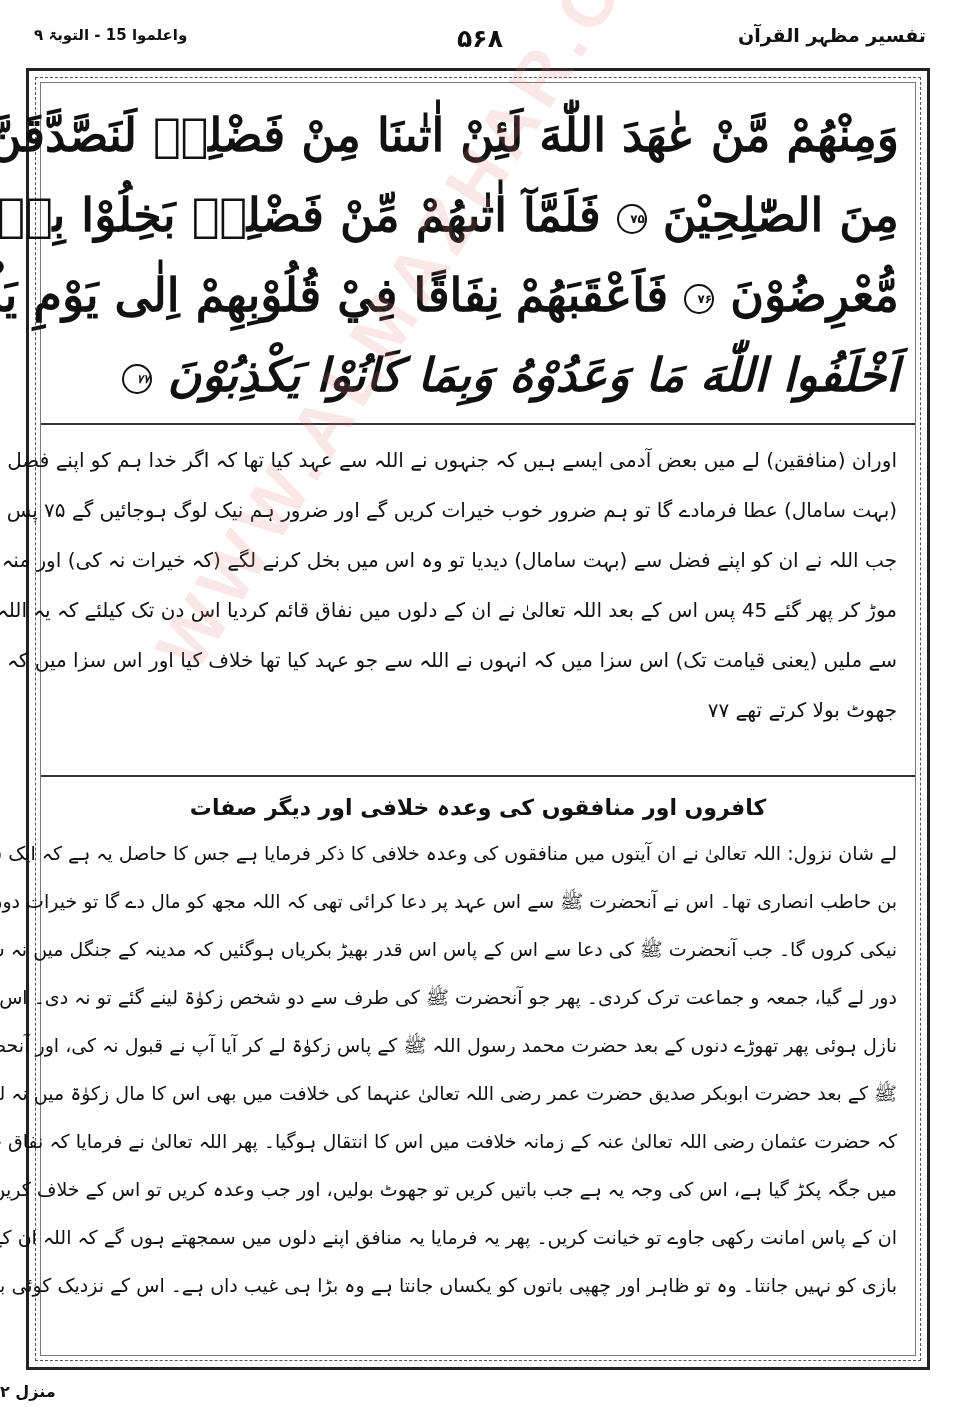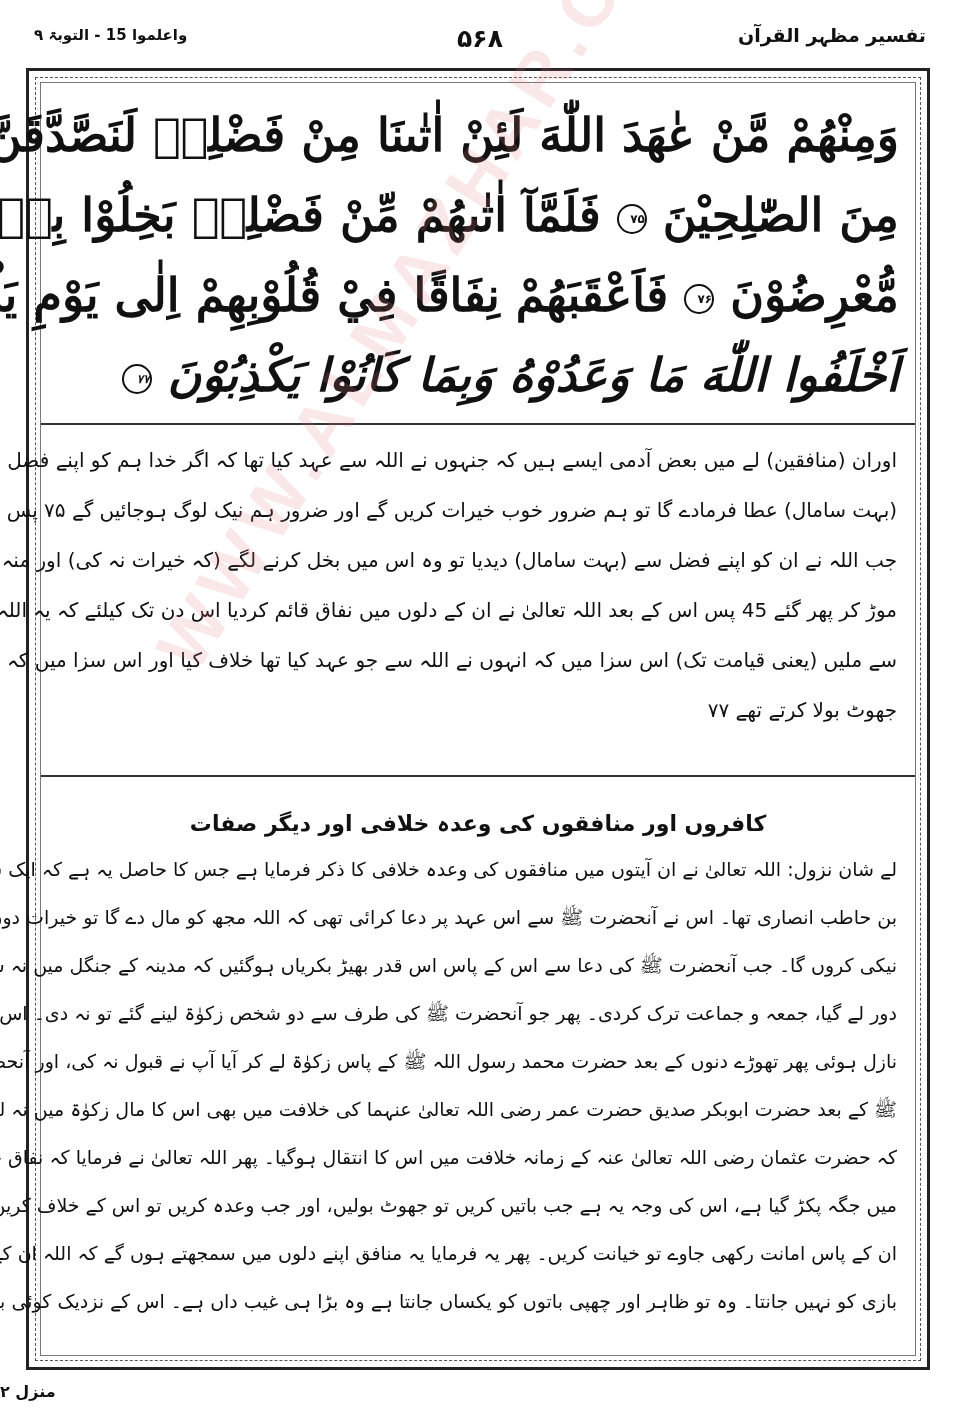--- a/index.html
+++ b/index.html
@@ -23,21 +23,21 @@
     position: absolute; top: 6px; left: 6px; right: 6px; bottom: 6px;
     border: 1px dashed #555; box-sizing: border-box;
   }
   .inner2 {
     position: absolute; top: 4px; left: 4px; right: 4px; bottom: 4px;
     border: 1px solid #777; box-sizing: border-box;
   }
   .section { position: absolute; left: 0; right: 0; direction: rtl; box-sizing: border-box; }
   .verses { top: 0; height: 340px; padding: 12px 16px 0 16px; }
   .translation { top: 340px; height: 352px; padding: 10px 18px 0 18px; border-top: 2px solid #333; }
-  .commentary { top: 692px; bottom: 0; padding: 28px 18px 0 18px; border-top: 2px solid #333; }
+  .commentary { top: 692px; bottom: 0; padding: 12px 18px 0 18px; border-top: 2px solid #333; }
 
   .verse-line {
     font-family: "DejaVu Serif", serif; font-weight: bold; font-size: 46px;
     line-height: 80px; text-align: justify; text-align-last: justify; white-space: nowrap;
   }
   .verse-line.last { text-align-last: right; font-style: italic; }
   .ayah {
     display: inline-block; width: 26px; height: 26px; border: 2px solid #111; border-radius: 50%;
     font-size: 12px; line-height: 26px; vertical-align: middle; font-family: "DejaVu Sans", sans-serif;
   }

